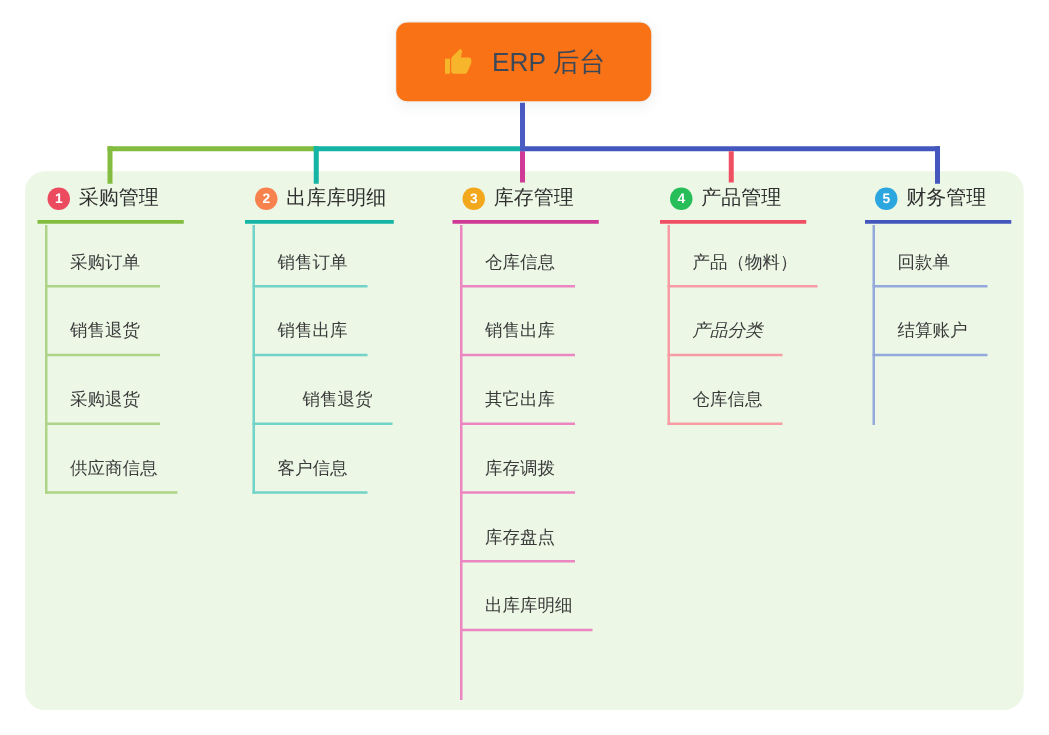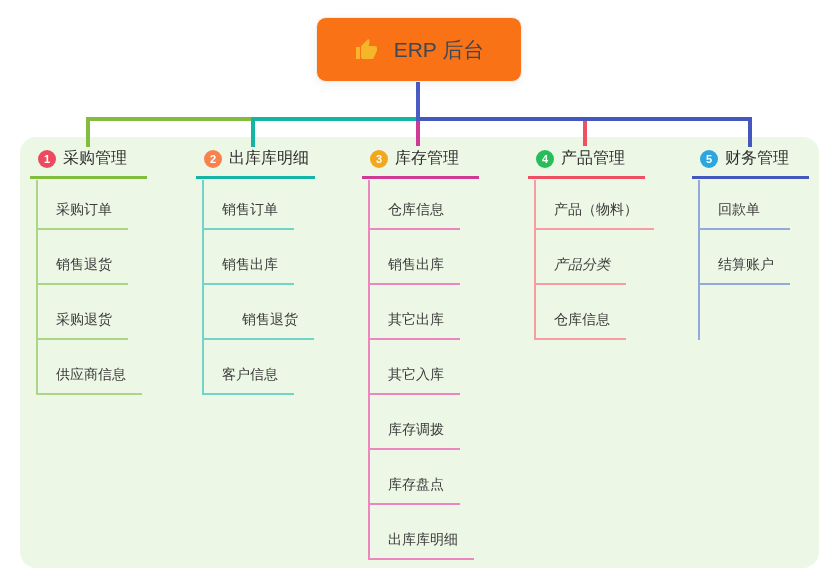--- a/index.html
+++ b/index.html
@@ -145,21 +145,20 @@
   <div class="branch" style="left: 362px;">
     <div class="branch-header" style="border-bottom-color: rgb(206, 58, 150);">
       <span class="badge" style="background: rgb(243, 167, 28);">3</span>
       <span class="branch-label">库存管理</span>
     </div>
     <div class="children">
       <div class="vline" style="background: rgb(236, 134, 194); height: 380px;"></div>
     <div class="child-row" style="border-bottom-color: rgb(236, 134, 194);">仓库信息</div>
           <div class="child-row" style="border-bottom-color: rgb(236, 134, 194);">销售出库</div>
           <div class="child-row" style="border-bottom-color: rgb(236, 134, 194);">其它出库</div>
-          <div class="child-row" style="border-bottom-color: rgb(236, 134, 194);">其它入库</div>
           <div class="child-row" style="border-bottom-color: rgb(236, 134, 194);">库存调拨</div>
           <div class="child-row" style="border-bottom-color: rgb(236, 134, 194);">库存盘点</div>
           <div class="child-row" style="border-bottom-color: rgb(236, 134, 194); text-align: right;">出库库明细</div>
         </div>
   </div>
 
   <div class="branch" style="left: 528px;">
     <div class="branch-header" style="border-bottom-color: rgb(240, 79, 99);">
       <span class="badge" style="background: rgb(39, 190, 90);">4</span>
       <span class="branch-label">产品管理</span>

